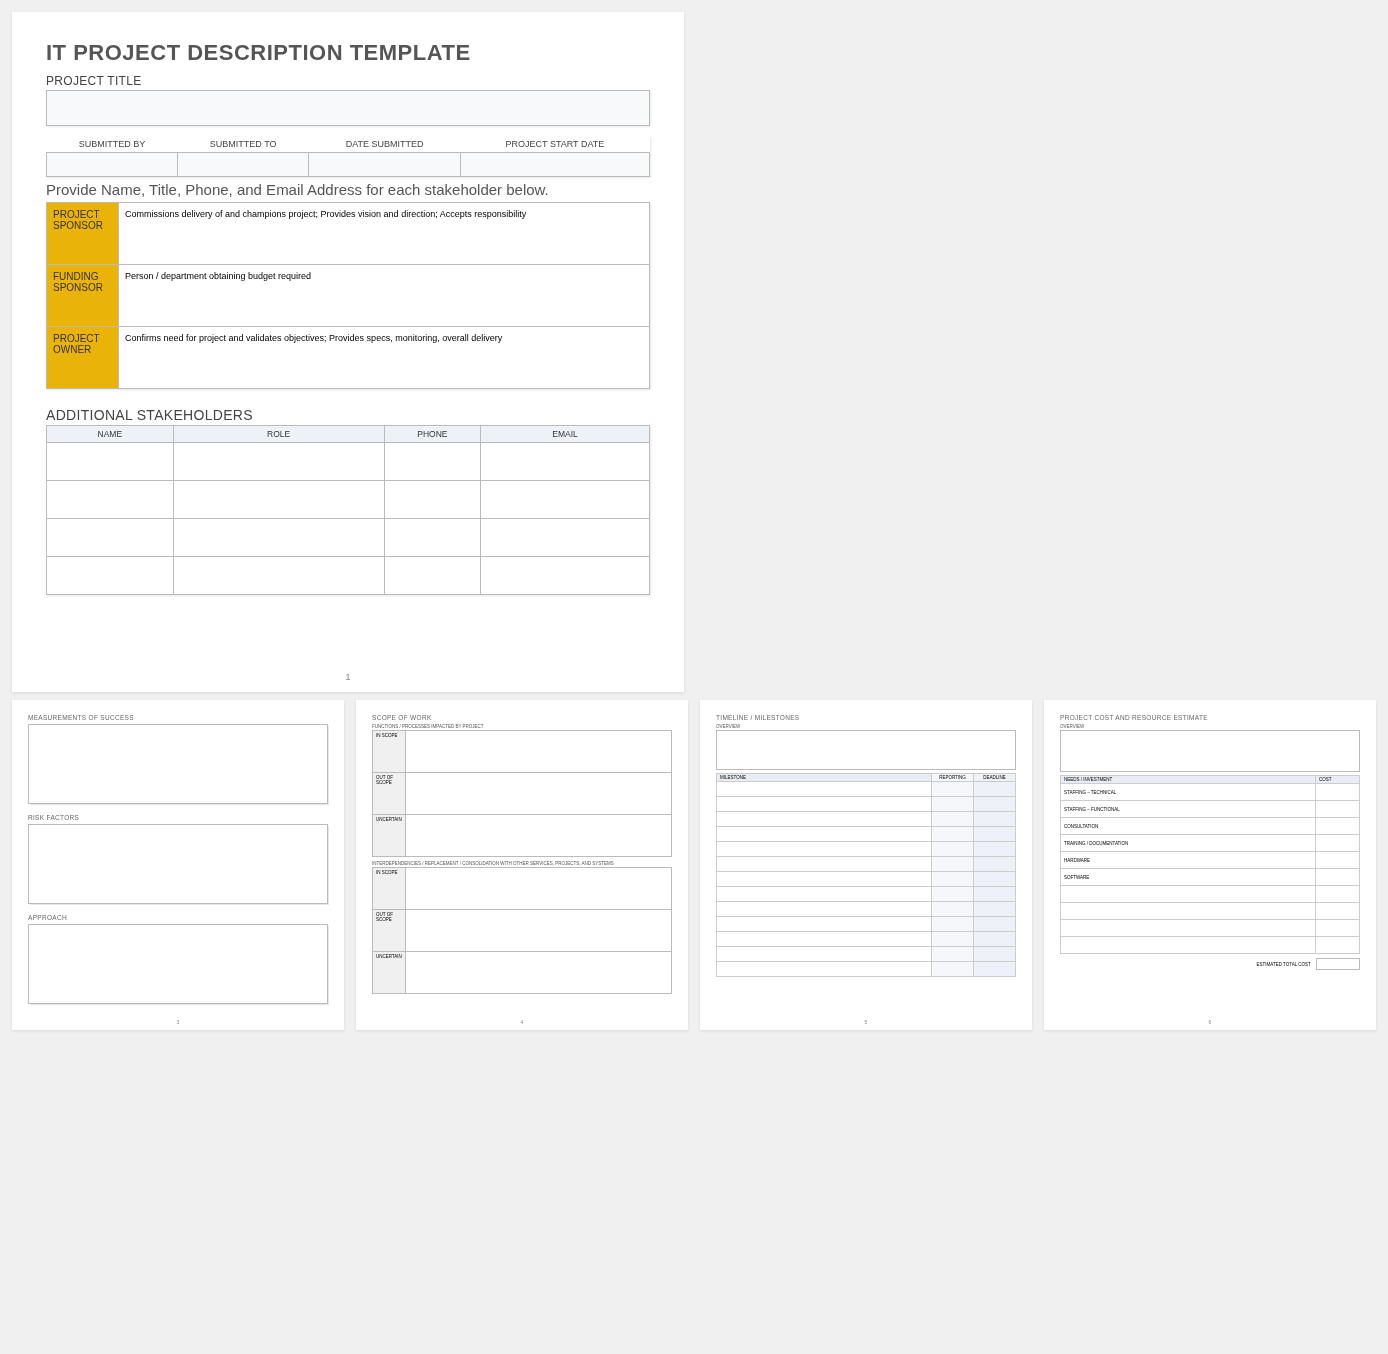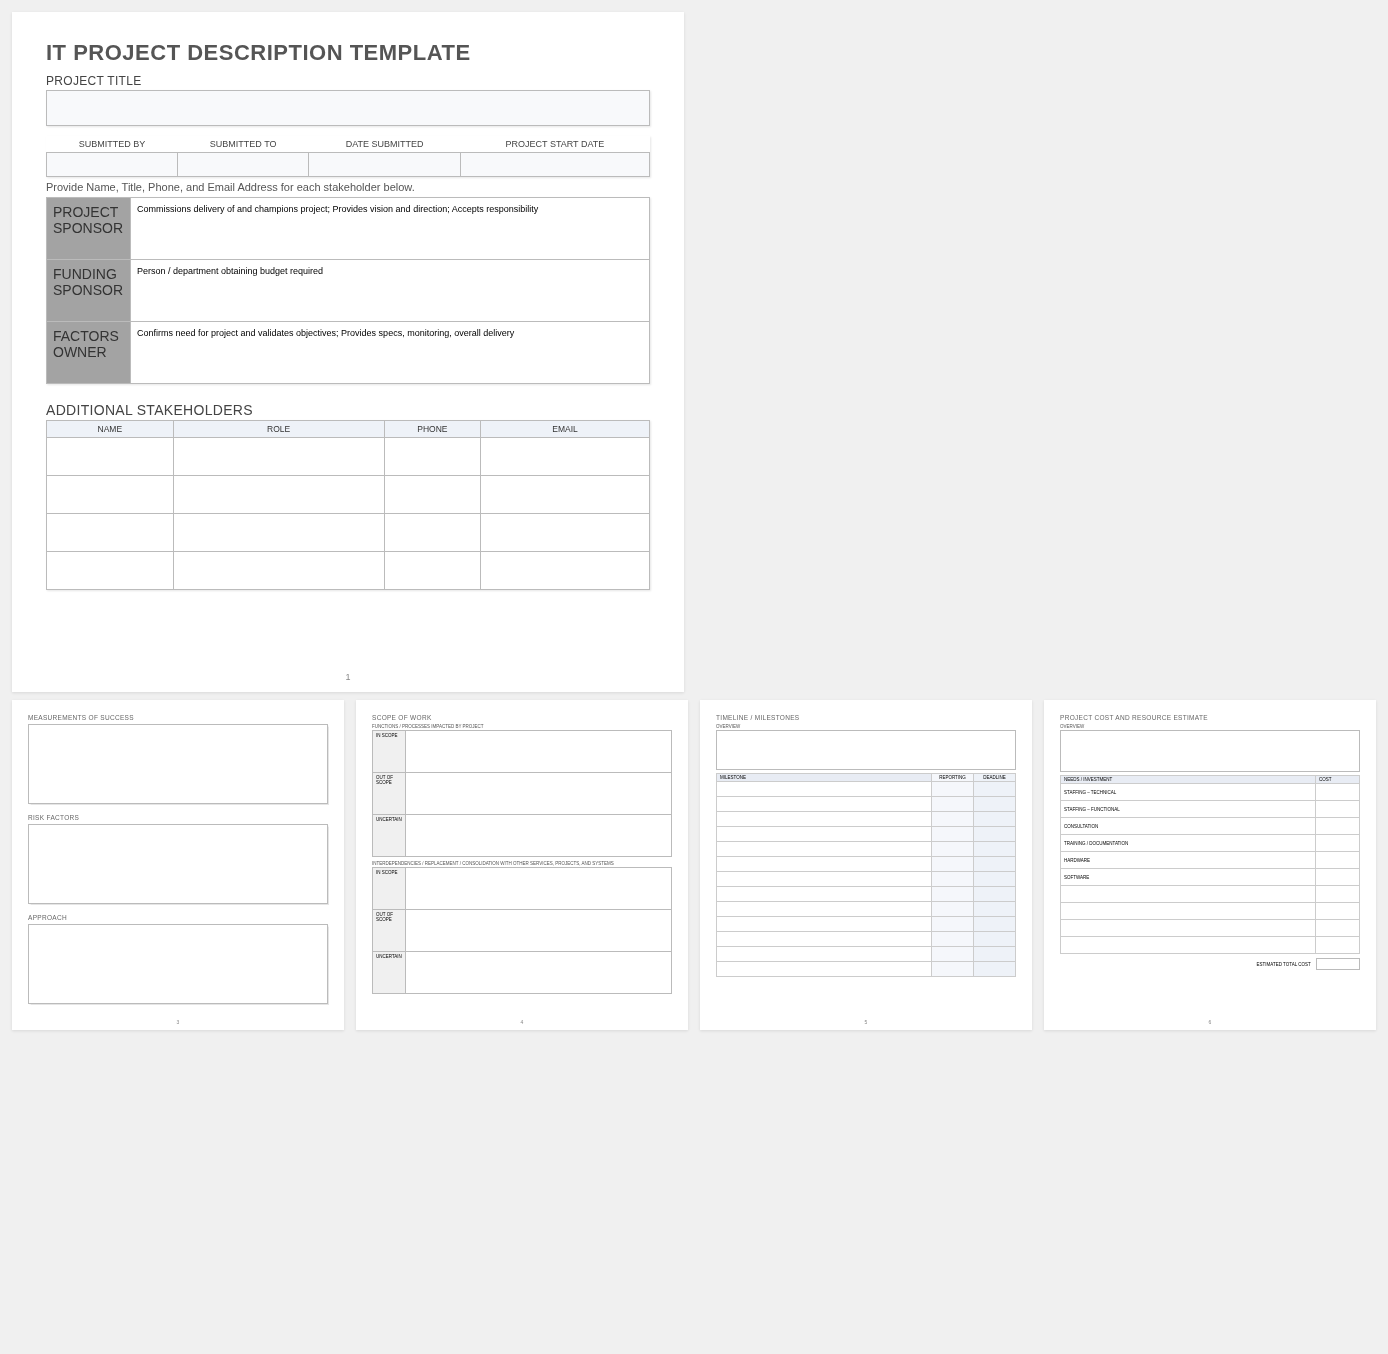--- a/index.html
+++ b/index.html
@@ -9,24 +9,24 @@
 .page{background:#fff;box-shadow:0 1px 3px rgba(0,0,0,0.1);padding:28px 34px 16px;position:relative;min-height:680px}
 .page-sm{background:#fff;box-shadow:0 1px 3px rgba(0,0,0,0.1);padding:14px 16px 8px;position:relative;min-height:330px;font-size:6px}
 h1{font-size:22px;font-weight:bold;color:#555;letter-spacing:0.5px;margin-bottom:8px}
 .lbl{font-size:12px;color:#444;letter-spacing:0.3px;margin-bottom:2px}
 .h2{font-size:14px;color:#777;letter-spacing:0.5px;font-weight:400;margin-bottom:6px}
 .h2sm{font-size:6.5px;color:#666;letter-spacing:0.3px;font-weight:400;margin-bottom:3px}
 .box{border:1px solid #bbb;background:#f8f9fb;height:36px}
 .bigbox{border:1px solid #bbb;box-shadow:1px 1px 2px rgba(0,0,0,0.1);background:#fff;min-height:170px;margin-bottom:20px}
 .boxsm{border:0.5px solid #bbb;box-shadow:0.5px 0.5px 1px rgba(0,0,0,0.1);background:#fff;min-height:80px;margin-bottom:10px}
 .boxxs{border:0.5px solid #bbb;background:#fff;min-height:36px;margin-bottom:3px}
-.note{font-size:11px;color:#555;margin:4px 0}
+.note{font-size:15px;color:#555;margin:4px 0}
 table{width:100%;border-collapse:collapse}
 .stake td{border:1px solid #bbb;padding:6px;font-size:9px;vertical-align:top}
-.stake .hdr{background:#a3a3a3;width:84px;font-size:14px;color:#333}
+.stake .hdr{background:#eab308;width:72px;font-size:10px;color:#333}
 .stake tr{height:62px}
 .add th{border:1px solid #bbb;background:#eef2f8;padding:3px 5px;font-size:8.5px;text-align:center;font-weight:400;color:#333}
 .add td{border:1px solid #bbb;height:38px}
 .submit{border-collapse:collapse;box-shadow:1px 1px 2px rgba(0,0,0,0.1)}
 .submit th{font-size:9px;font-weight:400;color:#444;padding:3px}
 .submit td{border:1px solid #bbb;background:#f8f9fb;height:24px}
 .pg{position:absolute;bottom:10px;left:0;right:0;text-align:center;font-size:9px;color:#888}
 .pgsm{position:absolute;bottom:5px;left:0;right:0;text-align:center;font-size:5px;color:#888}
 .scope td{border:0.5px solid #bbb;font-size:4.5px;vertical-align:top;padding:2px 3px}
 .scope .shdr{background:#f0f0f0;width:28px}
@@ -72,21 +72,21 @@
    <tbody>
           <tr>
             <td class="hdr">PROJECT SPONSOR</td>
             <td>Commissions delivery of and champions project; Provides vision and direction; Accepts responsibility</td>
           </tr>
    <tr>
             <td class="hdr">FUNDING SPONSOR</td>
             <td>Person / department obtaining budget required</td>
           </tr>
    <tr>
-            <td class="hdr">FACTORS OWNER</td>
+            <td class="hdr">PROJECT OWNER</td>
             <td>Confirms need for project and validates objectives; Provides specs, monitoring, overall delivery</td>
           </tr>
   </tbody>
       </table>
   <div class="lbl" style="margin-top:18px;font-size:14px">ADDITIONAL STAKEHOLDERS</div>
   <table class="add" style="box-shadow:1px 1px 2px rgba(0,0,0,0.1)">
    <tbody>
           <tr>
     <th style="width:21%">NAME</th>
     <th style="width:35%">ROLE</th>

